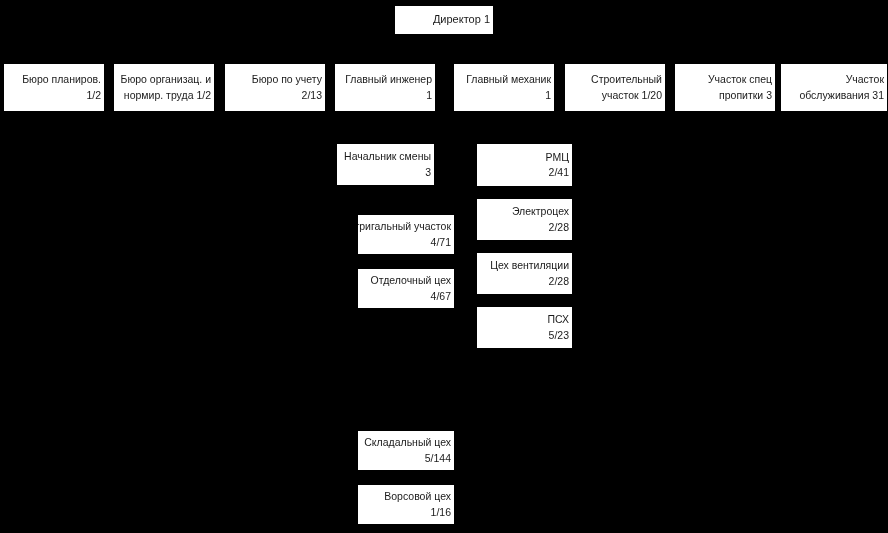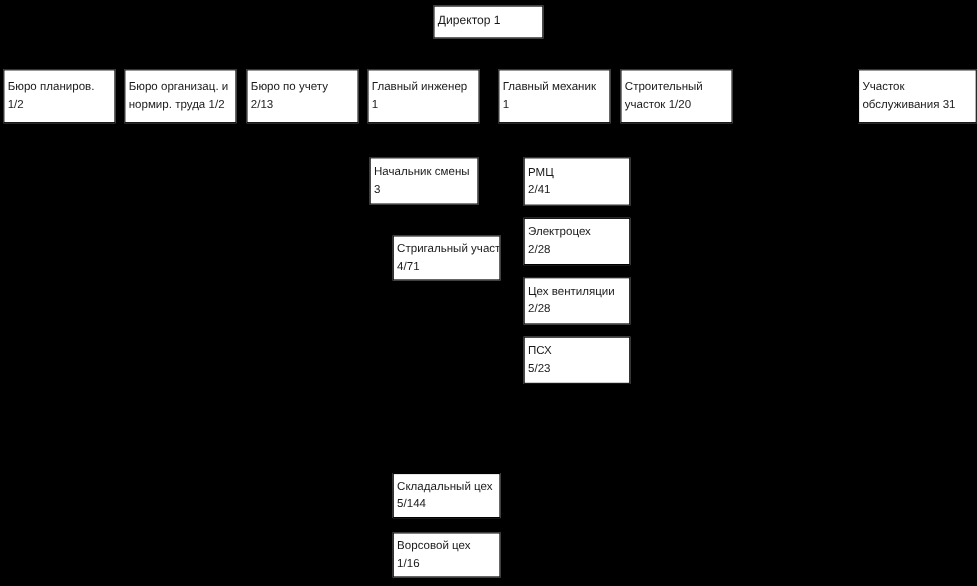--- a/index.html
+++ b/index.html
@@ -20,21 +20,21 @@
     height: 533px;
     background: #000000;
   }
   .node {
     position: absolute;
     background: #ffffff;
     border: 1px solid #000000;
     box-sizing: border-box;
     display: flex;
     flex-direction: column;
-    align-items: flex-start;
+    align-items: flex-end;
     justify-content: center;
     text-align: center;
     color: #1a1a1a;
     font-size: 10.5px;
     line-height: 1.45;
     padding: 2px 3px;
     overflow: hidden;
   }
   .node .line1 {
     display: block;
@@ -112,36 +112,44 @@
   <div class="node wrap" style="left:453px; top:63px; width:102px; height:49px;">
     <span class="line1">Главный механик</span>
     <span class="line2">1</span>
   </div>
 
   <div class="node wrap" style="left:564px; top:63px; width:102px; height:49px;">
     <span class="line1">Строительный</span>
     <span class="line2">участок 1/20</span>
   </div>
 
+  <div class="node wrap" style="left:674px; top:63px; width:102px; height:49px;">
+    <span class="line1">Участок спец</span>
+    <span class="line2">пропитки 3</span>
+  </div>
 
   <div class="node wrap" style="left:780px; top:63px; width:108px; height:49px;">
     <span class="line1">Участок</span>
     <span class="line2">обслуживания 31</span>
   </div>
 
   <div class="node" style="left:336px; top:143px; width:99px; height:43px;">
     <span class="line1">Начальник смены</span>
     <span class="line2">3</span>
   </div>
 
   <div class="node" style="left:357px; top:214px; width:98px; height:41px;">
     <span class="line1">Стригальный участок</span>
     <span class="line2">4/71</span>
   </div>
 
+  <div class="node" style="left:357px; top:268px; width:98px; height:41px;">
+    <span class="line1">Отделочный цех</span>
+    <span class="line2">4/67</span>
+  </div>
 
 
 
   <div class="node" style="left:357px; top:430px; width:98px; height:41px;">
     <span class="line1">Складальный цех</span>
     <span class="line2">5/144</span>
   </div>
 
   <div class="node" style="left:357px; top:484px; width:98px; height:41px;">
     <span class="line1">Ворсовой цех</span>

